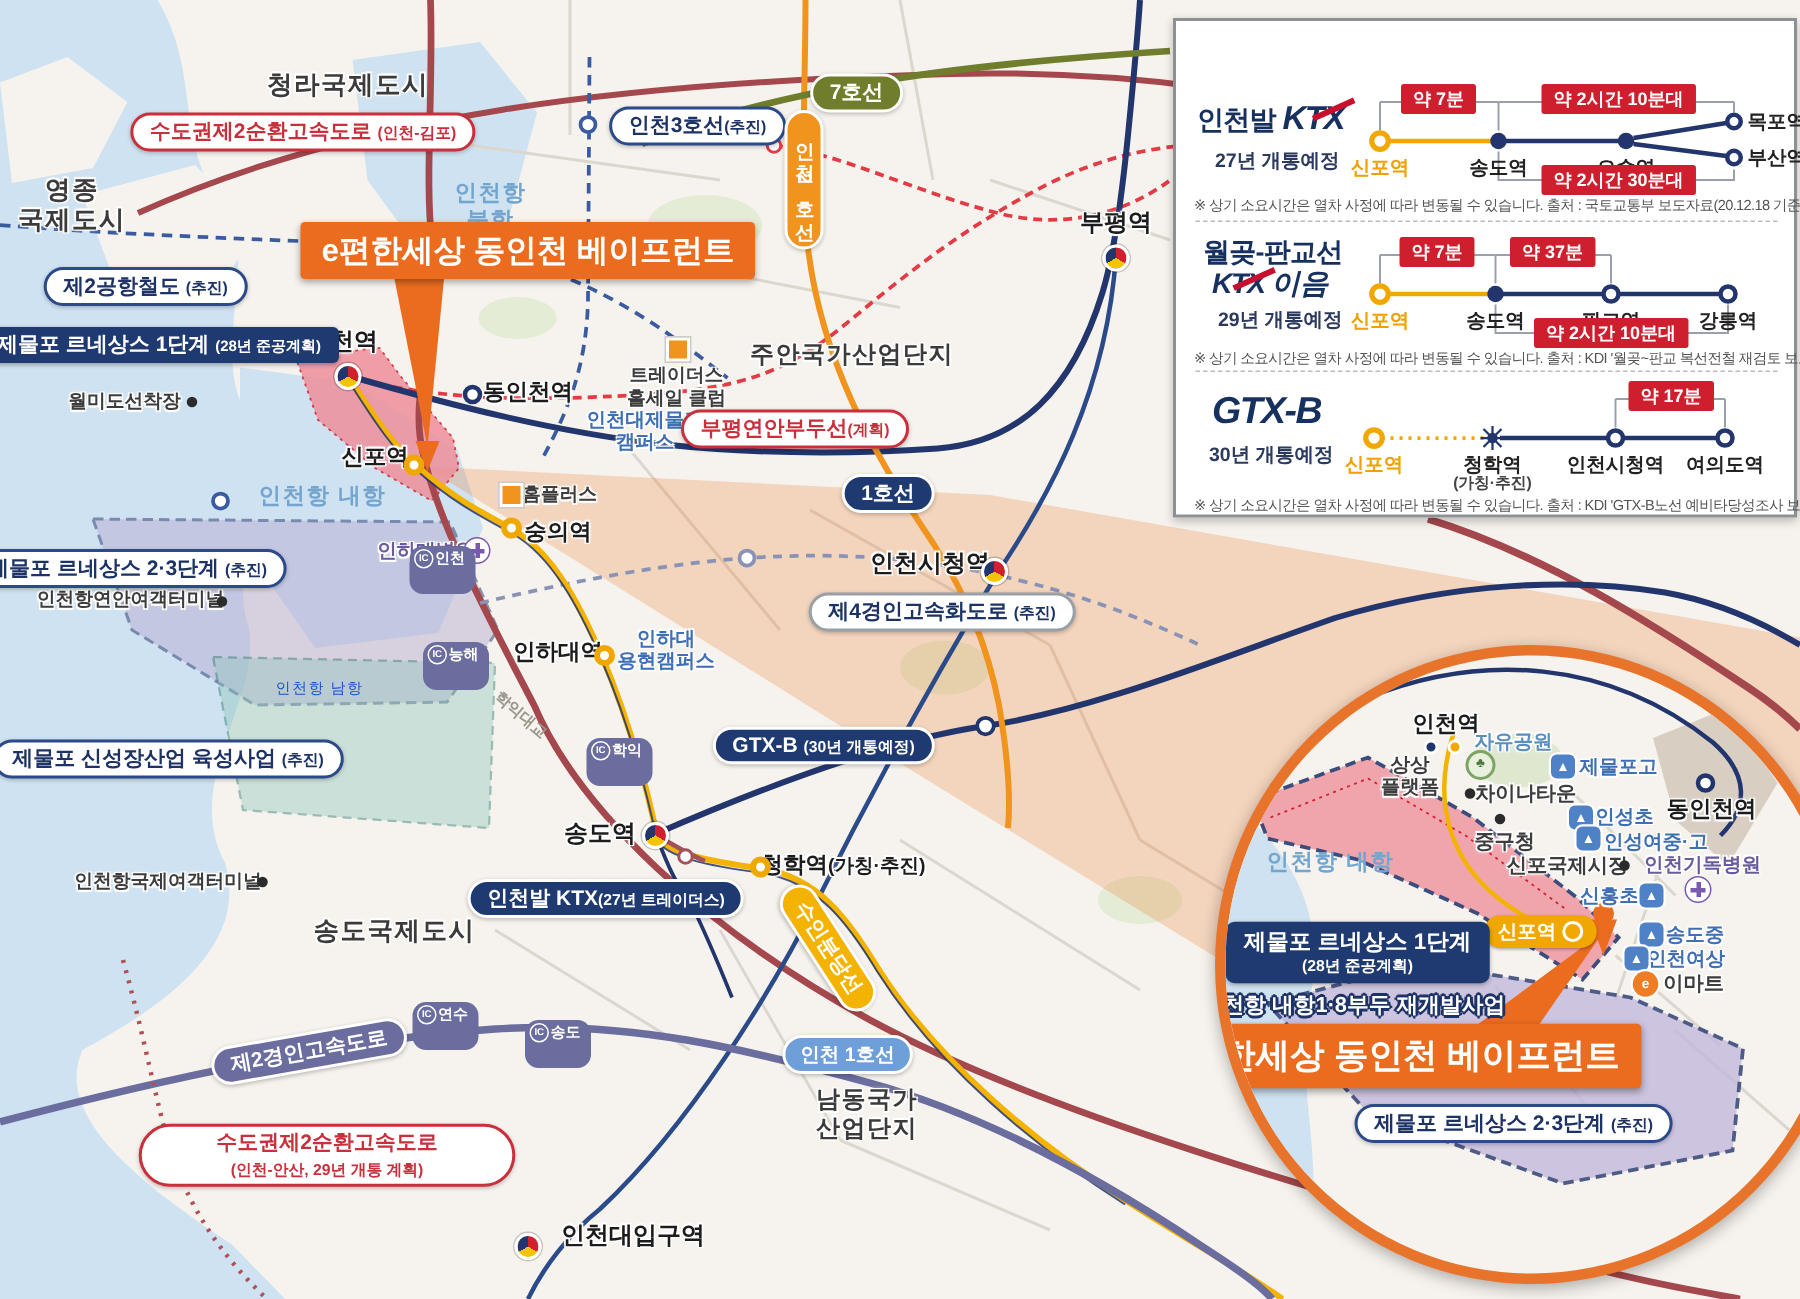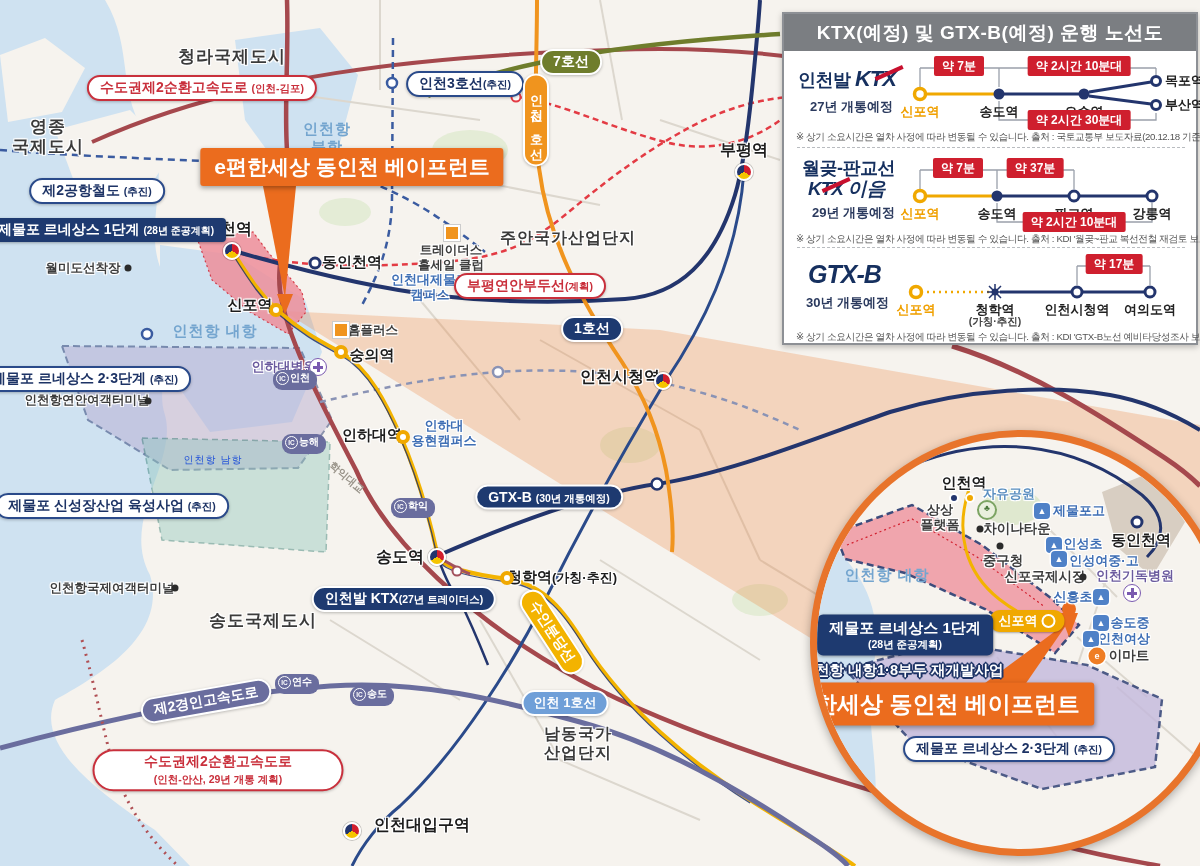--- a/index.html
+++ b/index.html
@@ -22,21 +22,21 @@
   .pill-wr{background:#fff;border:2px solid #c9303c;color:#c9303c;}
   .pill-wg{background:#fff;border:2px solid #9aa0a8;color:#1d3365;}
   .pill-navy{background:#1e3a70;color:#fff;border:2px solid #fff;}
   .pill-maroon{background:#a3525d;color:#fff;border:2px solid #fff;}
   .pill-slate{background:#59617a;color:#fff;border:2px solid #fff;}
   .pill-olive{background:#6f7d2c;color:#fff;border:2px solid #fff;}
   .pill-orangev{background:#f0941e;color:#fff;border:2px solid #fff;writing-mode:vertical-rl;padding:10px 2px;letter-spacing:2px;font-size:13px;}
   .pill-gold{background:#f3b300;color:#fff;border:2px solid #fff;}
   .pill-lblue{background:#6f9fd8;color:#fff;border:2px solid #fff;}
   .pill-purple{background:#6a6d9e;color:#fff;border:2px solid #fff;}
-  .ic{position:absolute;transform:translate(-50%,-50%);background:#6a6d9e;color:#fff;font-size:10px;font-weight:700;border-radius:9px;padding:1px 7px 5px 3px;white-space:nowrap;display:flex;align-items:center;gap:1px;z-index:6;}
+  .ic{position:absolute;transform:translate(-50%,-50%);background:#6a6d9e;color:#fff;font-size:10px;font-weight:700;border-radius:9px;padding:1px 7px 17px 3px;white-space:nowrap;display:flex;align-items:center;gap:1px;z-index:6;}
   .ic b{display:inline-block;width:11px;height:11px;border-radius:50%;border:1px solid #fff;font-size:6.5px;line-height:11px;text-align:center;font-weight:800;font-style:normal;}
   .badge{position:absolute;transform:translate(-50%,-50%);color:#fff;font-weight:800;text-align:center;z-index:7;}
   .badge-orange{background:#eb6c1e;padding:5px 14px;font-size:21px;border-radius:3px;box-shadow:0 2px 5px rgba(0,0,0,.35);white-space:nowrap;}
   .badge-navyrect{background:#1e3a70;padding:3px 12px;font-size:14px;border-radius:4px;white-space:nowrap;box-shadow:0 1px 3px rgba(0,0,0,.3);}
   .badge-navyrect .sub{font-size:10px;font-weight:700;}
   .dot{position:absolute;transform:translate(-50%,-50%);border-radius:50%;z-index:6;box-sizing:border-box;}
   .dot-multi{width:18px;height:18px;background:conic-gradient(#d21f2e 0 120deg,#f5c400 120deg 240deg,#23356d 240deg 360deg);border:2px solid #fff;box-shadow:0 0 0 1px rgba(0,0,0,.2);}
   .dot-open-gold{width:14px;height:14px;background:#fff;border:4px solid #f0a800;}
   .dot-open-navy{width:13px;height:13px;background:#fff;border:3.5px solid #23356d;}
   .dot-fill-navy{width:10px;height:10px;background:#23356d;border:2px solid #fff;}
@@ -189,20 +189,21 @@
 <span class="sq-orange" style="left:341px;top:330px;"></span>
 <div class="lbl poi halo" style="left:373px;top:330px;">홈플러스</div>
 <div class="pill pill-navy" style="left:592px;top:329px;">1호선</div>
 <div class="lbl waterlbl" style="left:215px;top:331px;">인천항 내항</div>
 <span class="dot dot-open-gold" style="left:341px;top:352px;"></span>
 <div class="lbl st halo" style="left:372px;top:355px;">숭의역</div>
 <div class="lbl poi-purple halo" style="left:284px;top:367px;">인하대병원</div>
 <span class="ico-cross" style="left:318px;top:367px;"></span>
 <div class="lbl st big halo" style="left:620px;top:377px;">인천시청역</div>
 <span class="dot dot-multi" style="left:663px;top:381px;"></span>
+<div class="pill pill-wg" style="left:628px;top:408px;"><span>제4경인고속화도로</span> <span class="sub">(추진)</span></div>
 <div class="ic" style="left:295px;top:380px;">
       <b>IC</b>
       <span>인천</span>
     </div>
 <div class="lbl st halo" style="left:372px;top:435px;">인하대역</div>
 <span class="dot dot-open-gold" style="left:403px;top:437px;"></span>
 <div class="lbl poi-blue halo" style="left:444px;top:433px;">인하대
 용현캠퍼스</div>
 <div class="ic" style="left:304px;top:444px;">
       <b>IC</b>
@@ -238,21 +239,20 @@
 <div class="pill pill-lblue small" style="left:565px;top:703px;">인천 1호선</div>
 <div class="lbl city halo" style="left:578px;top:744px;font-size:16px;">남동국가
 산업단지</div>
 <span class="dot dot-multi" style="left:352px;top:831px;"></span>
 <div class="lbl st big halo" style="left:422px;top:825px;">인천대입구역</div>
 <div class="lbl city halo" style="left:263px;top:621px;">송도국제도시</div>
 <div class="lbl poi halo" style="left:112px;top:588px;">인천항국제여객터미널</div>
 <span class="dot dot-black" style="left:175px;top:588px;"></span>
 
 <div id="panel">
-  <div id="panel-header">KTX(예정) 및 GTX-B(예정) 운행 노선도</div>
   <svg width="416" height="333" viewBox="0 0 416 333">
 
     <g stroke="#9aa0ab" stroke-width="1.3" fill="none">
       <path d="M136,73 V54 M215,73 V54 M136,54 H215"></path>
       <path d="M215,54 H372 M372,54 V61"></path>
       <path d="M215,87 V106 H372 V99"></path>
     </g>
     <path d="M141,80 H210" stroke="#f0a800" stroke-width="3"></path>
     <path d="M220,80 H295 M305,78 L367,68 M305,82 L367,90" stroke="#23356d" stroke-width="3"></path>
     <circle cx="136" cy="80" r="5.5" fill="#fff" stroke="#f0a800" stroke-width="3.5"></circle>

